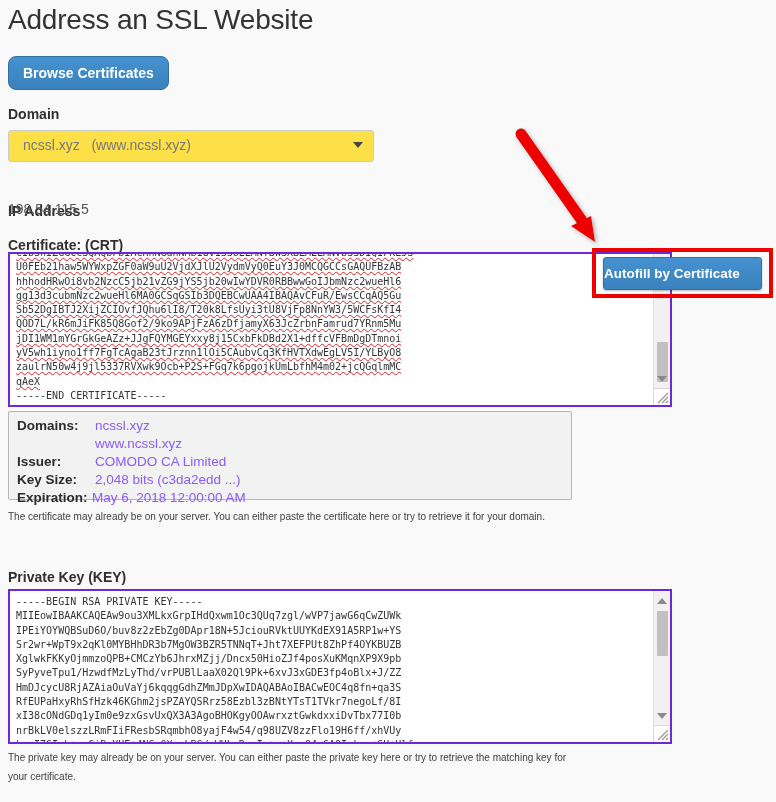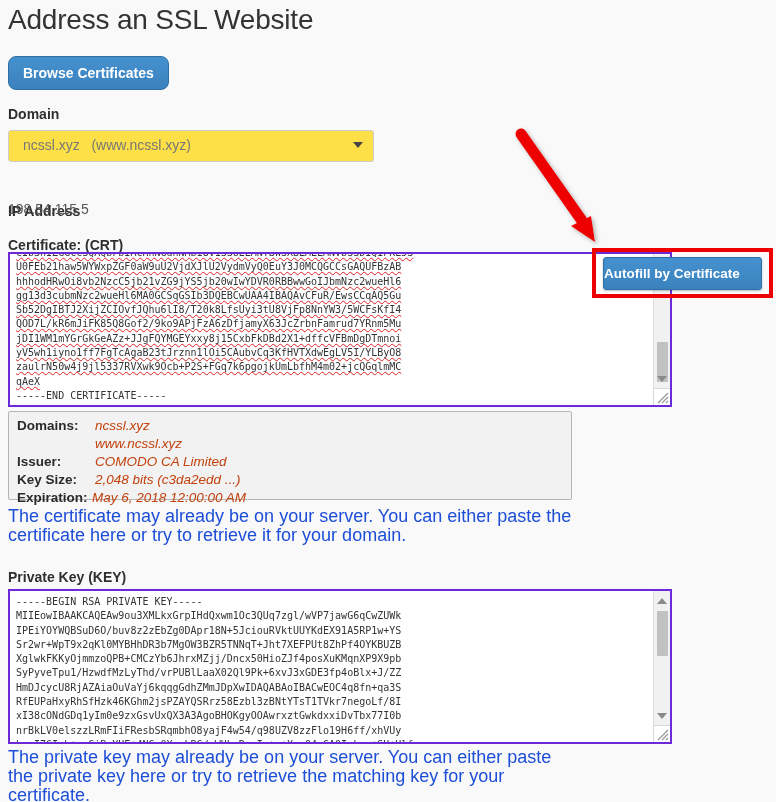--- a/index.html
+++ b/index.html
@@ -210,34 +210,33 @@
   .cd-key {
     position: absolute;
     left: 8px;
     font-weight: bold;
     color: #2b2b2b;
     white-space: nowrap;
   }
   .cd-val {
     position: absolute;
     left: 86px;
-    color: #c2410c;
+    color: #8b5cf6;
     white-space: nowrap;
-    font-style: italic;
   }
   .cd-val.tight { left: 83px; }
 
   
   .help-text {
     position: absolute;
     left: 8px;
     width: 566px;
-    font-size: 18px;
+    font-size: 10px;
     line-height: 19px;
-    color: #1d4ed8;
+    color: #404040;
   }
   #help-crt { top: 507px; }
   #help-key { top: 748px; }
 
   
   .autofill-highlight {
     position: absolute;
     left: 592px;
     top: 248px;
     width: 181px;

